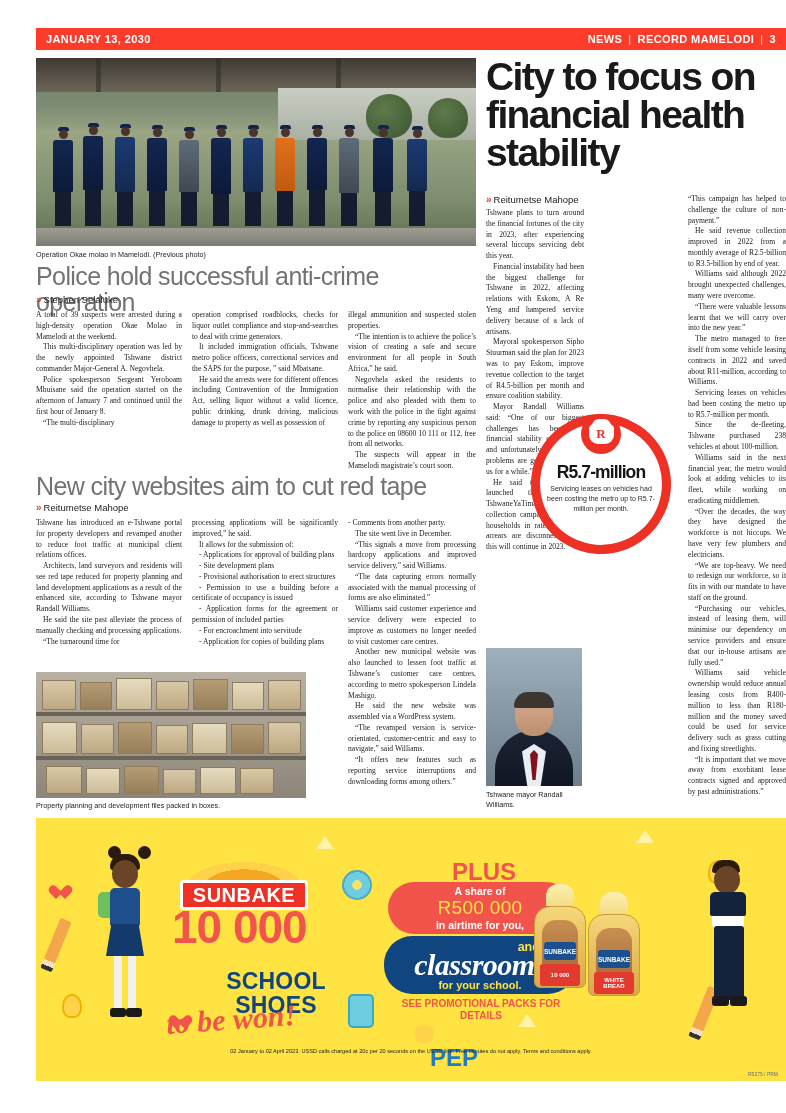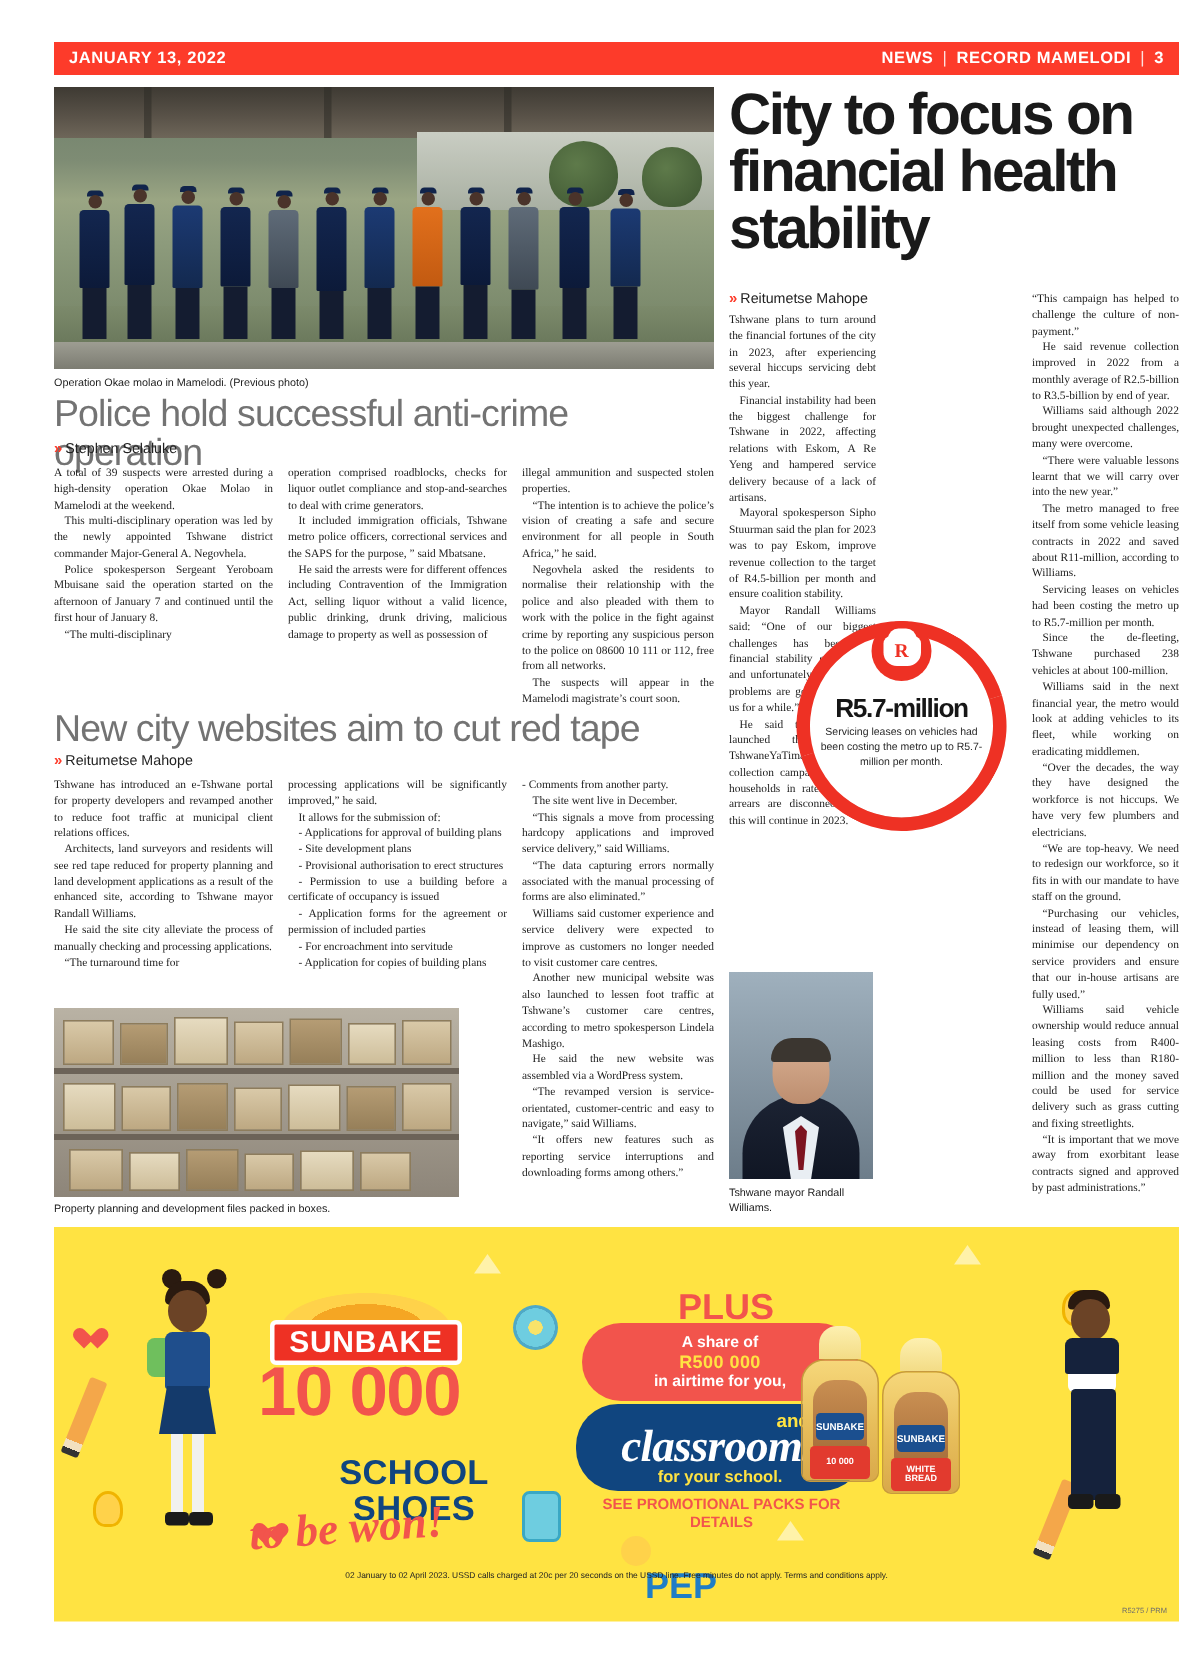--- a/index.html
+++ b/index.html
@@ -279,21 +279,21 @@
     font-family:"Liberation Sans", sans-serif; font-weight:700;
     font-size:24px; color:#f2544c;
   }
   .ad-pill-red {
     position:absolute; left:388px; top:882px; width:184px; height:52px;
     background:#f2544c; border-radius:26px;
     display:flex; flex-direction:column; align-items:center; justify-content:center;
     font-family:"Liberation Sans", sans-serif; color:#ffe342;
   }
   .ad-pill-red .l1 { font-size:10.5px; font-weight:700; color:#fff; }
-  .ad-pill-red .l2 { font-size:12px; font-weight:700; letter-spacing:.3px; }
+  .ad-pill-red .l2 { font-size:19px; font-weight:400; letter-spacing:.3px; }
   .ad-pill-red .l3 { font-size:10.5px; font-weight:700; color:#fff; }
   .ad-pill-blue {
     position:absolute; left:384px; top:936px; width:192px; height:58px;
     background:#10457f; border-radius:28px;
   }
   .ad-and1of4 {
     position:absolute; left:0; top:4px; width:100%; text-align:right;
     font-family:"Liberation Sans", sans-serif; font-weight:700;
     font-size:12.5px; color:#ffe342;
   }
@@ -403,21 +403,21 @@
   }
   .heart::before { left:0; transform: rotate(-45deg); transform-origin:0 100%; }
   .heart::after  { left:0; transform: rotate(45deg); transform-origin:100% 100%; }
 </style>
 </head>
 <body>
 
 <div class="page">
 
   <div class="masthead">
-    <span class="date">JANUARY 13, 2022</span>
+    <span class="date">JANUARY 13, 2030</span>
     <span class="right">
       <span>NEWS</span>
       <span class="sep">|</span>
       <span>RECORD MAMELODI</span>
       <span class="sep">|</span>
       <span>3</span>
     </span>
   </div>
 
   <div class="photo photo-main">
@@ -532,21 +532,21 @@
   </div>
 
   <h1 class="headline hl-web">New city websites aim to cut red tape</h1>
   <div class="byline wby1">
     <span class="arrows">»</span>
     <span>Reitumetse Mahope</span>
   </div>
   <div class="col wc1">
     <p class="first">Tshwane has introduced an e-Tshwane portal for property developers and revamped another to reduce foot traffic at municipal client relations offices.</p>
     <p>Architects, land surveyors and residents will see red tape reduced for property planning and land development applications as a result of the enhanced site, according to Tshwane mayor Randall Williams.</p>
-    <p>He said the site city alleviate the process of manually checking and processing applications.</p>
+    <p>He said the site past alleviate the process of manually checking and processing applications.</p>
     <p>“The turnaround time for</p>
   </div>
   <div class="col wc2">
     <p class="first">processing applications will be significantly improved,” he said.</p>
     <p>It allows for the submission of:</p>
     <p class="bullet">- Applications for approval of building plans</p>
     <p class="bullet">- Site development plans</p>
     <p class="bullet">- Provisional authorisation to erect structures</p>
     <p class="bullet">- Permission to use a building before a certificate of occupancy is issued</p>
     <p class="bullet">- Application forms for the agreement or permission of included parties</p>

